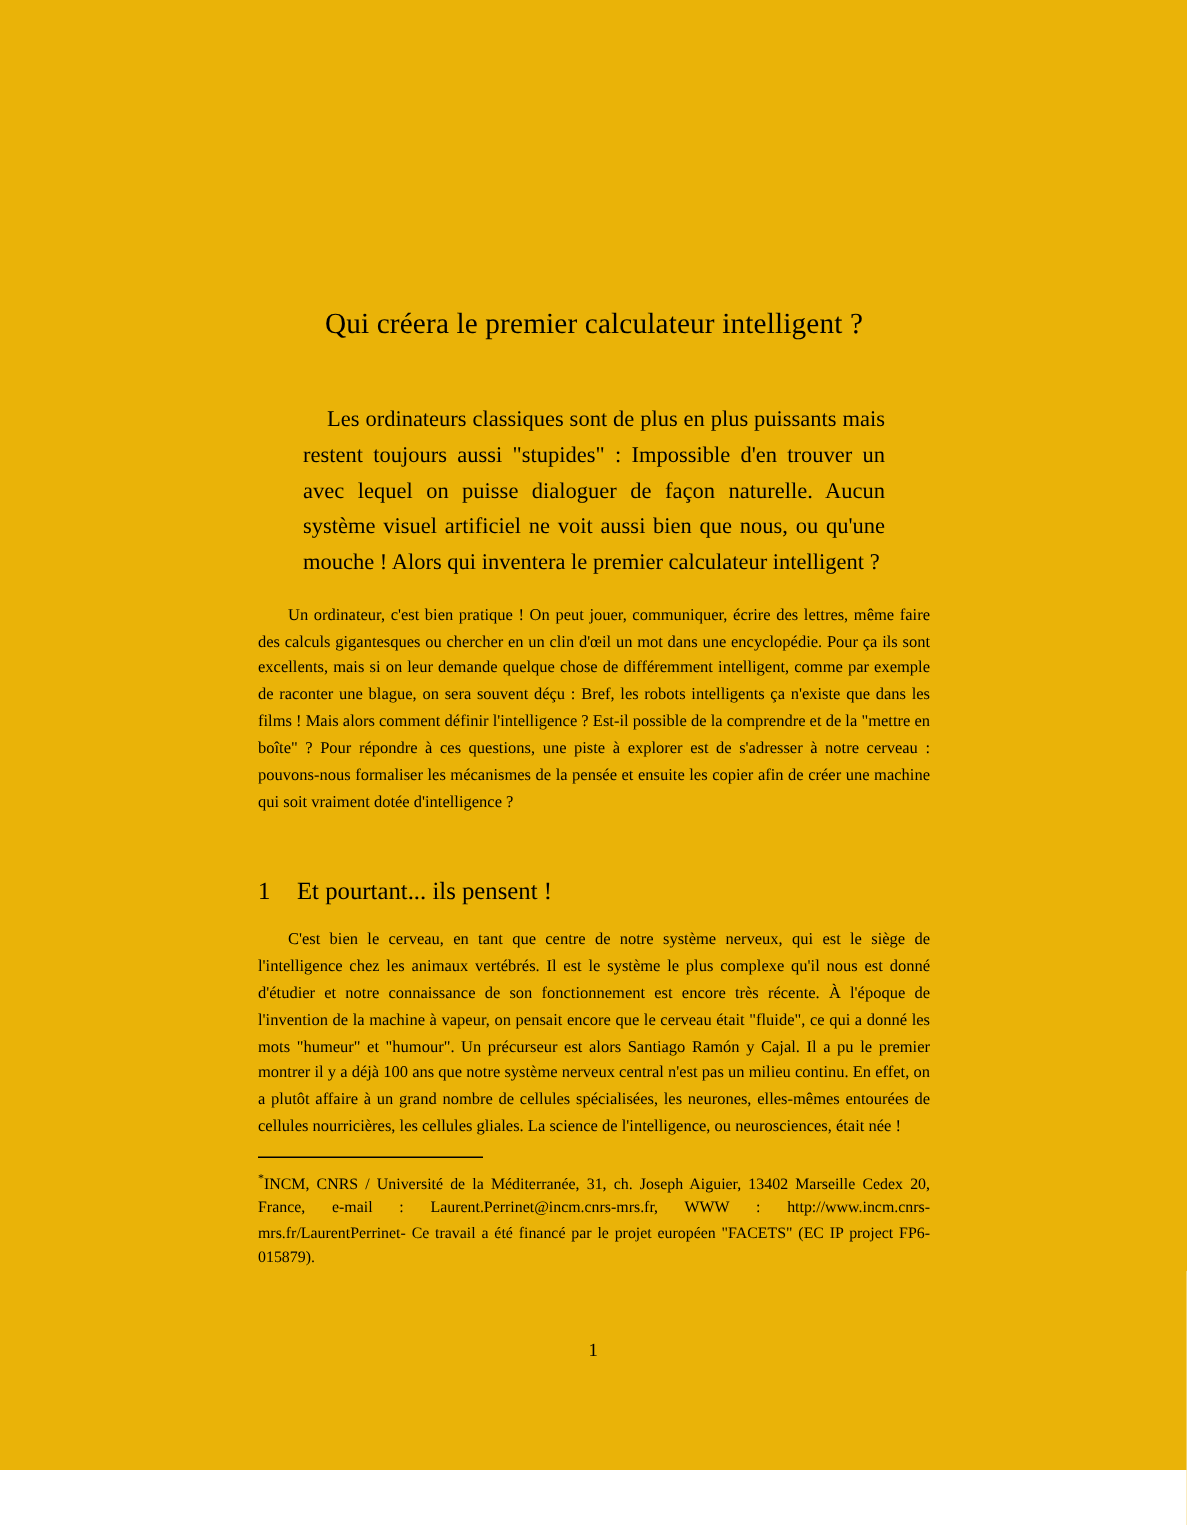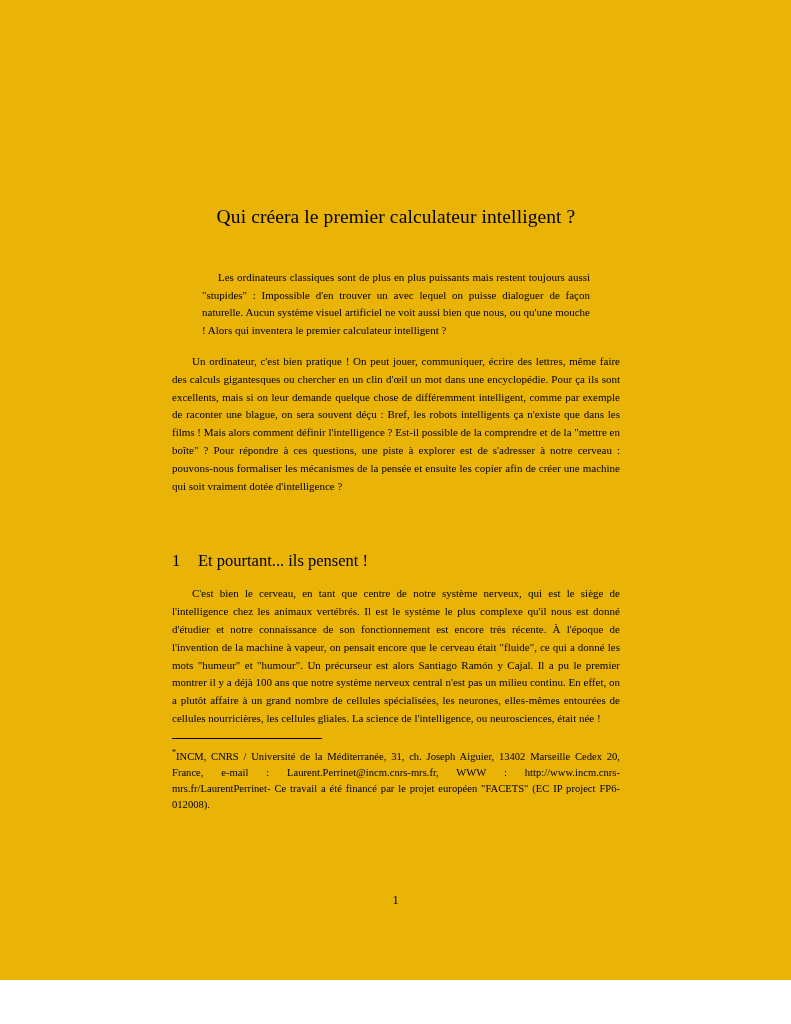--- a/index.html
+++ b/index.html
@@ -46,36 +46,36 @@
   .abstract {
     margin-top: 40px;
     padding: 0 30px;
   }
   .abstract-head {
     text-align: center;
     font-size: 11px;
     margin-bottom: 7px;
   }
   .abstract-body {
-    font-size: 11px;
+    font-size: 15px;
     line-height: 1.58;
     text-align: justify;
     text-indent: 16px;
     hyphens: auto;
   }
   .para {
     font-size: 11px;
     line-height: 1.62;
     text-align: justify;
     text-indent: 20px;
     margin-top: 14px;
     hyphens: auto;
   }
   .section-head {
-    margin-top: 56px;
+    margin-top: 40px;
     margin-bottom: 6px;
     font-size: 16.5px;
     font-weight: normal;
   }
   .section-num {
     display: inline-block;
     width: 26px;
   }
   .footnote-rule {
     margin-top: 10px;
@@ -121,19 +121,19 @@
 
     <h2 class="section-head">
       <span class="section-num">1</span><span>Et pourtant... ils pensent !</span>
     </h2>
 
     <div class="para">C'est bien le cerveau, en tant que centre de notre système nerveux, qui est le siège de l'intelligence chez les animaux vertébrés. Il est le système le plus complexe qu'il nous est donné d'étudier et notre connaissance de son fonctionnement est encore très récente. À l'époque de l'invention de la machine à vapeur, on pensait encore que le cerveau était "fluide", ce qui a donné les mots "humeur" et "humour". Un précurseur est alors Santiago Ramón y Cajal. Il a pu le premier montrer  il y a déjà 100 ans que notre système nerveux central n'est pas un milieu continu. En effet, on a plutôt affaire à un grand nombre de cellules spécialisées, les neurones, elles-mêmes entourées de cellules nourricières, les cellules gliales. La science de l'intelligence, ou neurosciences, était née !</div>
 
     <hr class="footnote-rule">
 
     <div class="footnote">
-      <sup>*</sup><span>INCM, CNRS / Université de la Méditerranée, 31, ch. Joseph Aiguier, 13402 Marseille Cedex 20, France, e-mail : Laurent.Perrinet@incm.cnrs-mrs.fr, WWW : http://www.incm.cnrs-mrs.fr/LaurentPerrinet- Ce travail a été financé par le projet européen "FACETS" (EC IP project FP6-012008).</span>
+      <sup>*</sup><span>INCM, CNRS / Université de la Méditerranée, 31, ch. Joseph Aiguier, 13402 Marseille Cedex 20, France, e-mail : Laurent.Perrinet@incm.cnrs-mrs.fr, WWW : http://www.incm.cnrs-mrs.fr/LaurentPerrinet- Ce travail a été financé par le projet européen "FACETS" (EC IP project FP6-015879).</span>
     </div>
 
   </div>
 
   <div class="pagenum">1</div>
 </div>
 
 </body></html>

